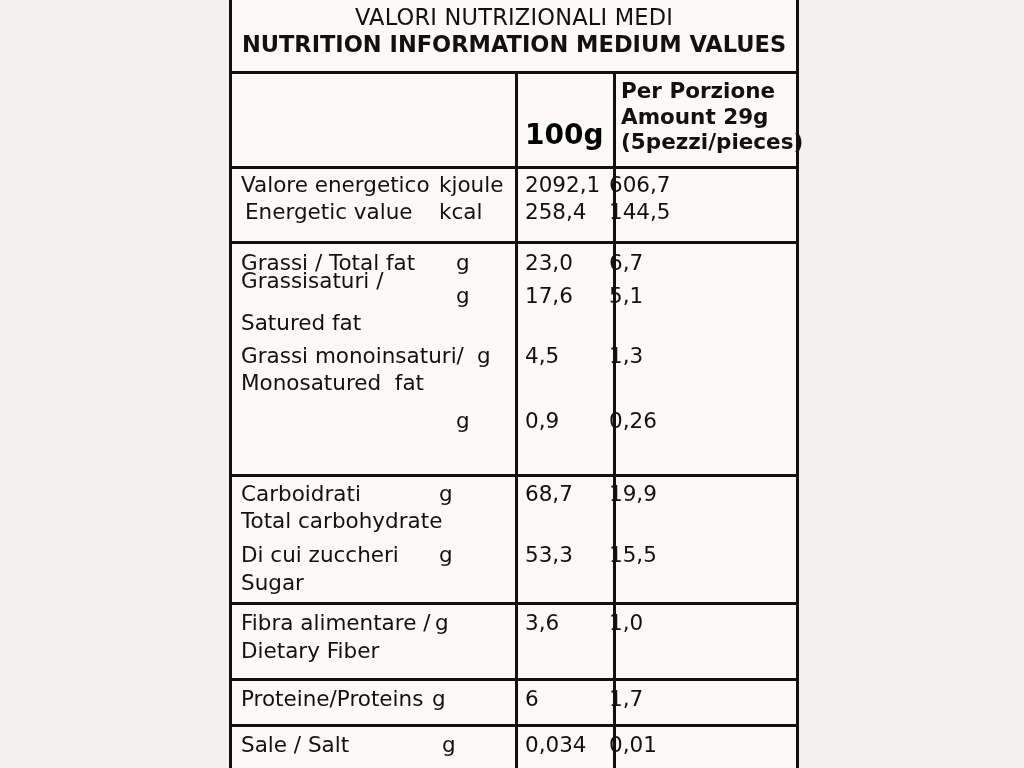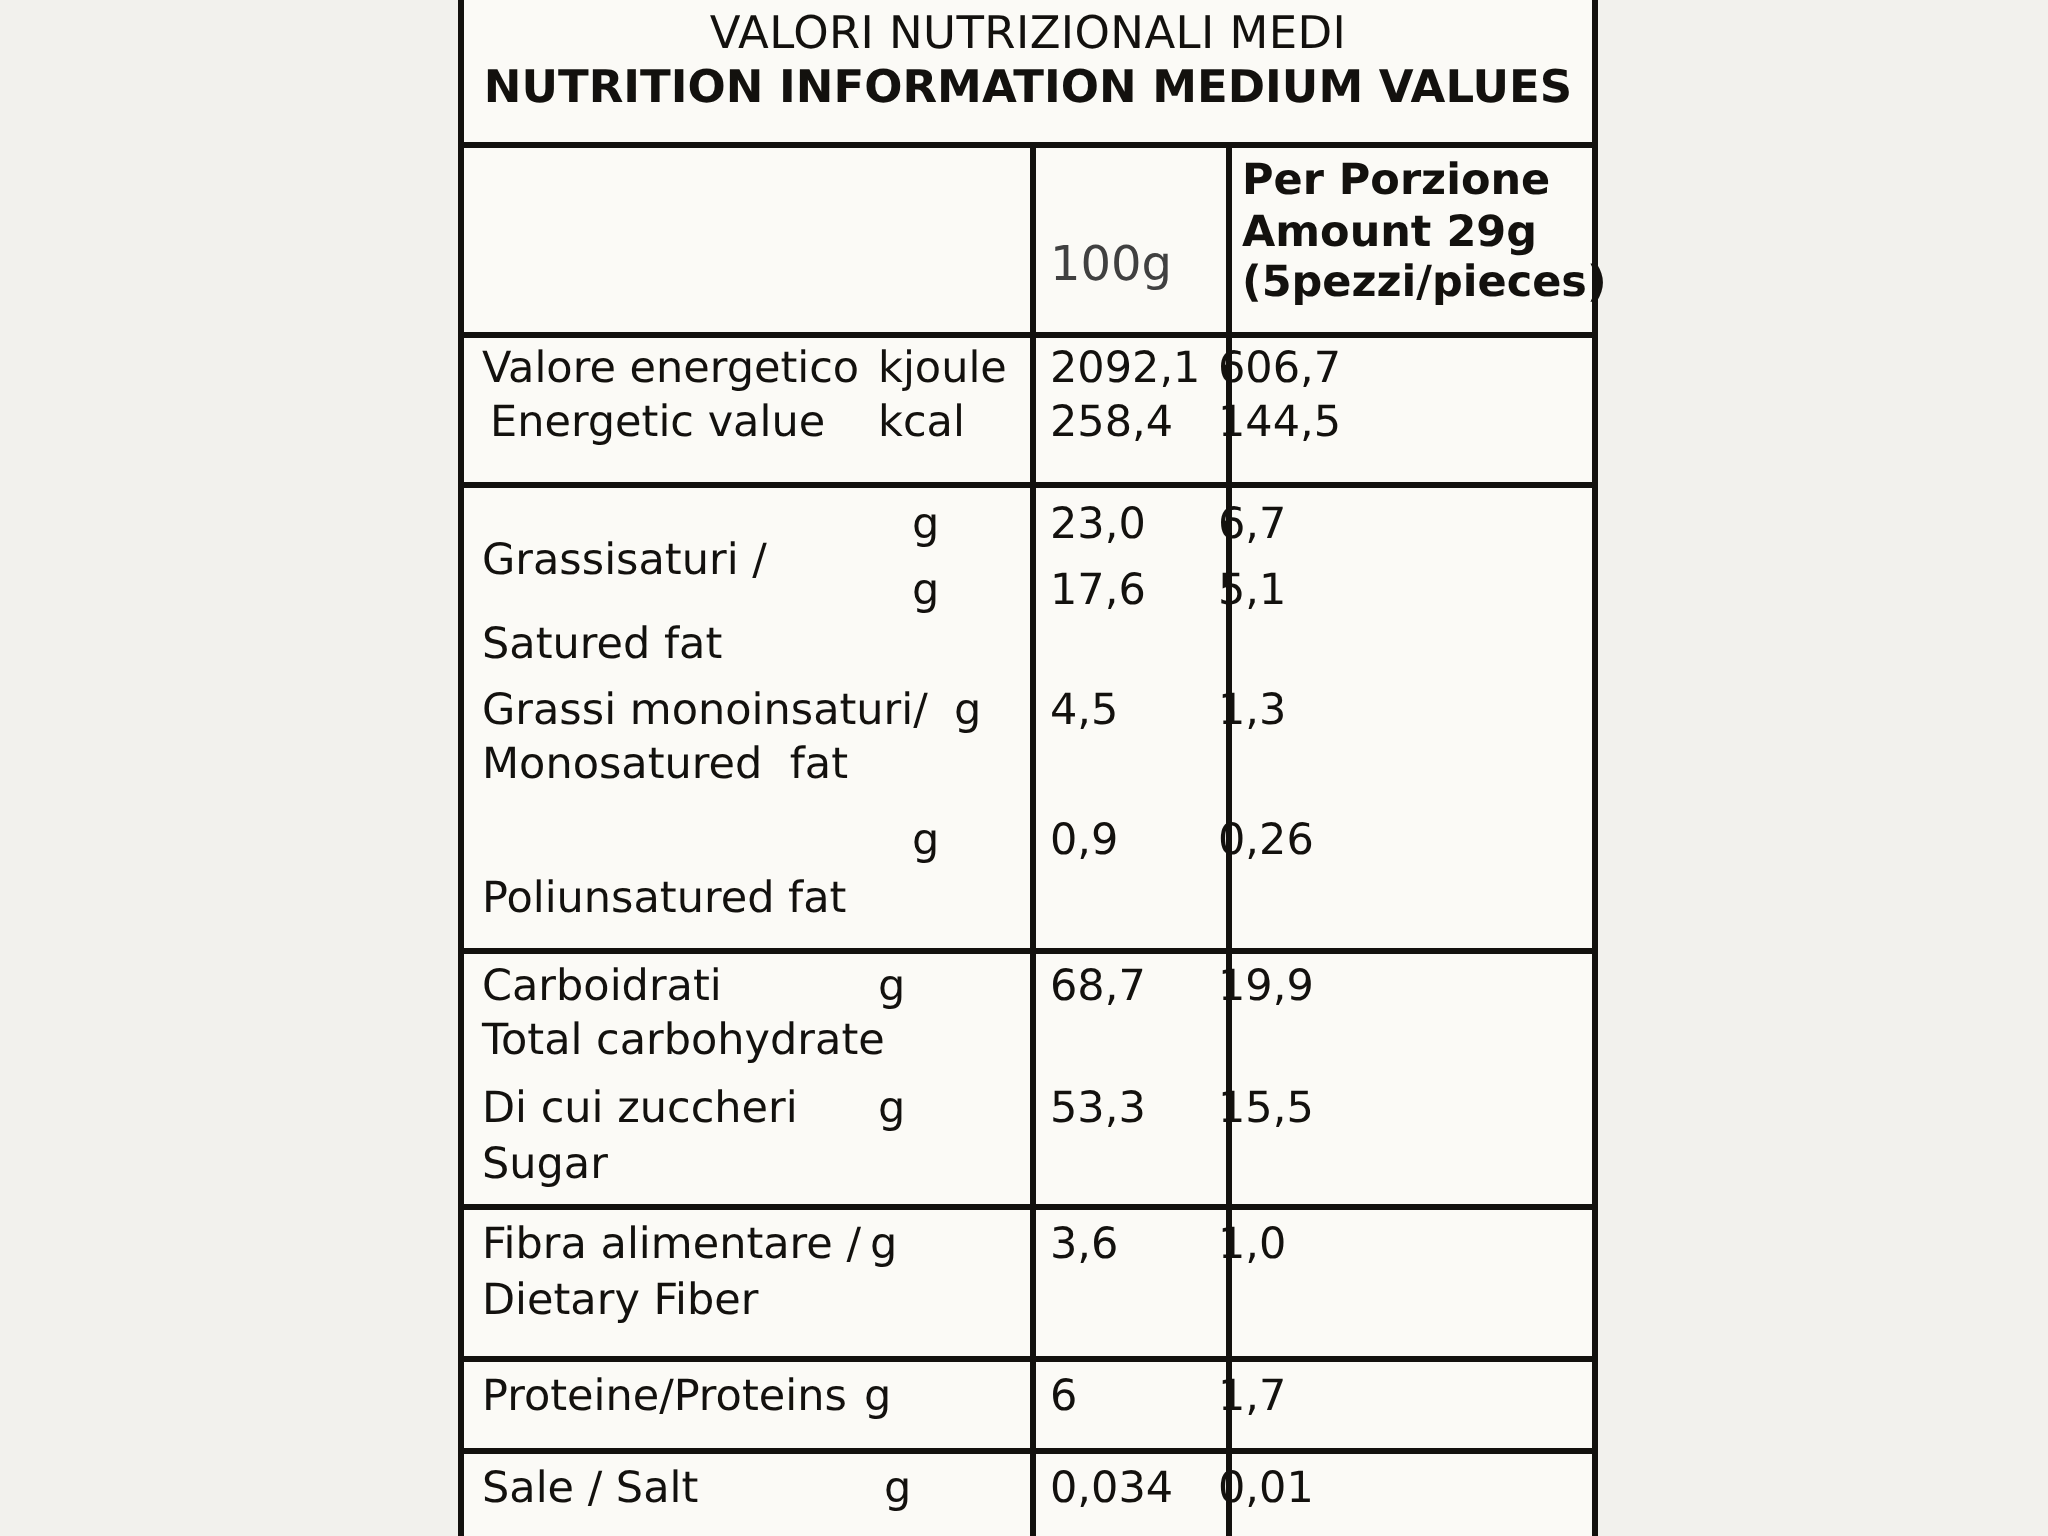--- a/index.html
+++ b/index.html
@@ -67,23 +67,23 @@
     width: 570px;
     height: 3px;
     background: #13110e;
   }
 
   
   #hdr-100g {
     position: absolute;
     left: 296px;
     top: 118px;
-    font-size: 24px;
-    font-weight: normal;
-    color: #404040;
+    font-size: 28px;
+    font-weight: bold;
+    color: #000000;
   }
   #hdr-portion {
     position: absolute;
     left: 392px;
     top: 78px;
     width: 180px;
     font-size: 21.5px;
     font-weight: bold;
     line-height: 25.5px;
     color: #13110e;
@@ -148,37 +148,37 @@
 
     <div class="cell nm" style="top:199px; left:16px;">Energetic value</div>
     <div class="cell nm" style="top:172px;">Valore energetico</div>
     <div class="cell unit" style="top:172px;">kjoule</div>
     <div class="cell unit" style="top:199px;">kcal</div>
     <div class="cell c1" style="top:172px;">2092,1</div>
     <div class="cell c1" style="top:199px;">258,4</div>
     <div class="cell c2" style="top:172px;">606,7</div>
     <div class="cell c2" style="top:199px;">144,5</div>
 
+    <div class="cell nm" style="top:250px;">Grassi / Total fat</div>
     <div class="cell" style="top:250px; left:227px;">g</div>
     <div class="cell c1" style="top:250px;">23,0</div>
     <div class="cell c2" style="top:250px;">6,7</div>
 
     <div class="cell nm" style="top:268px;">Grassisaturi /</div>
     <div class="cell nm" style="top:310px;">Satured fat</div>
     <div class="cell" style="top:283px; left:227px;">g</div>
     <div class="cell c1" style="top:283px;">17,6</div>
     <div class="cell c2" style="top:283px;">5,1</div>
 
     <div class="cell nm" style="top:343px;">Grassi monoinsaturi/</div>
     <div class="cell nm" style="top:370px;">Monosatured  fat</div>
     <div class="cell" style="top:343px; left:248px;">g</div>
     <div class="cell c1" style="top:343px;">4,5</div>
     <div class="cell c2" style="top:343px;">1,3</div>
 
-    <div class="cell nm" style="top:437px;">Poliunsatured fat</div>
     <div class="cell" style="top:408px; left:227px;">g</div>
     <div class="cell c1" style="top:408px;">0,9</div>
     <div class="cell c2" style="top:408px;text-align:right;">0,26</div>
 
     <div class="cell nm" style="top:481px;">Carboidrati</div>
     <div class="cell nm" style="top:508px;">Total carbohydrate</div>
     <div class="cell" style="top:481px; left:210px;">g</div>
     <div class="cell c1" style="top:481px;">68,7</div>
     <div class="cell c2" style="top:481px;">19,9</div>
 

